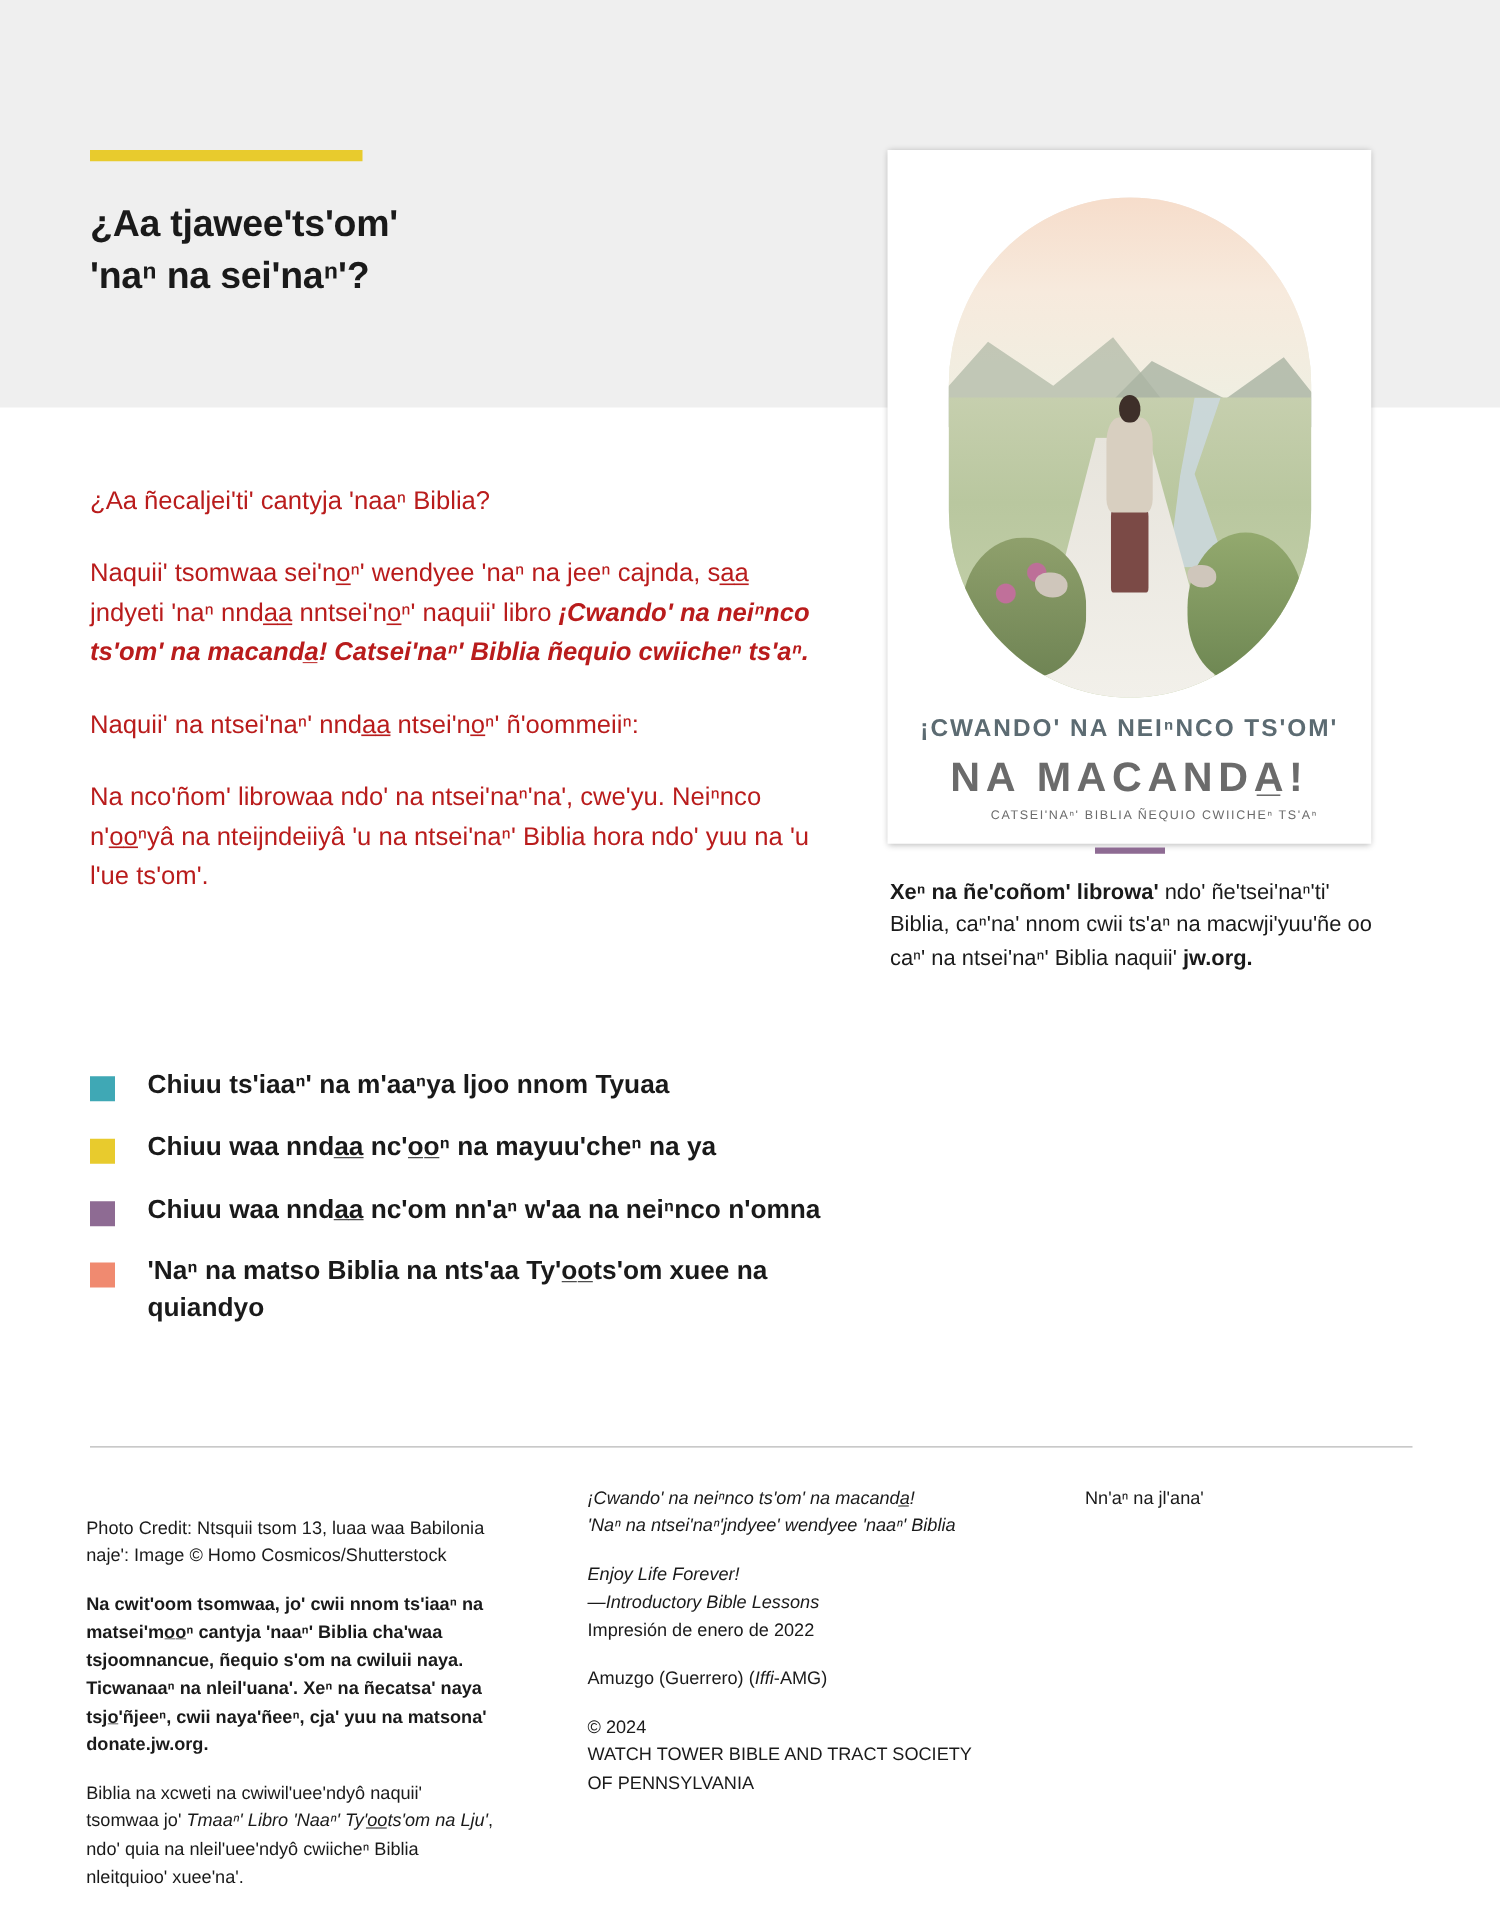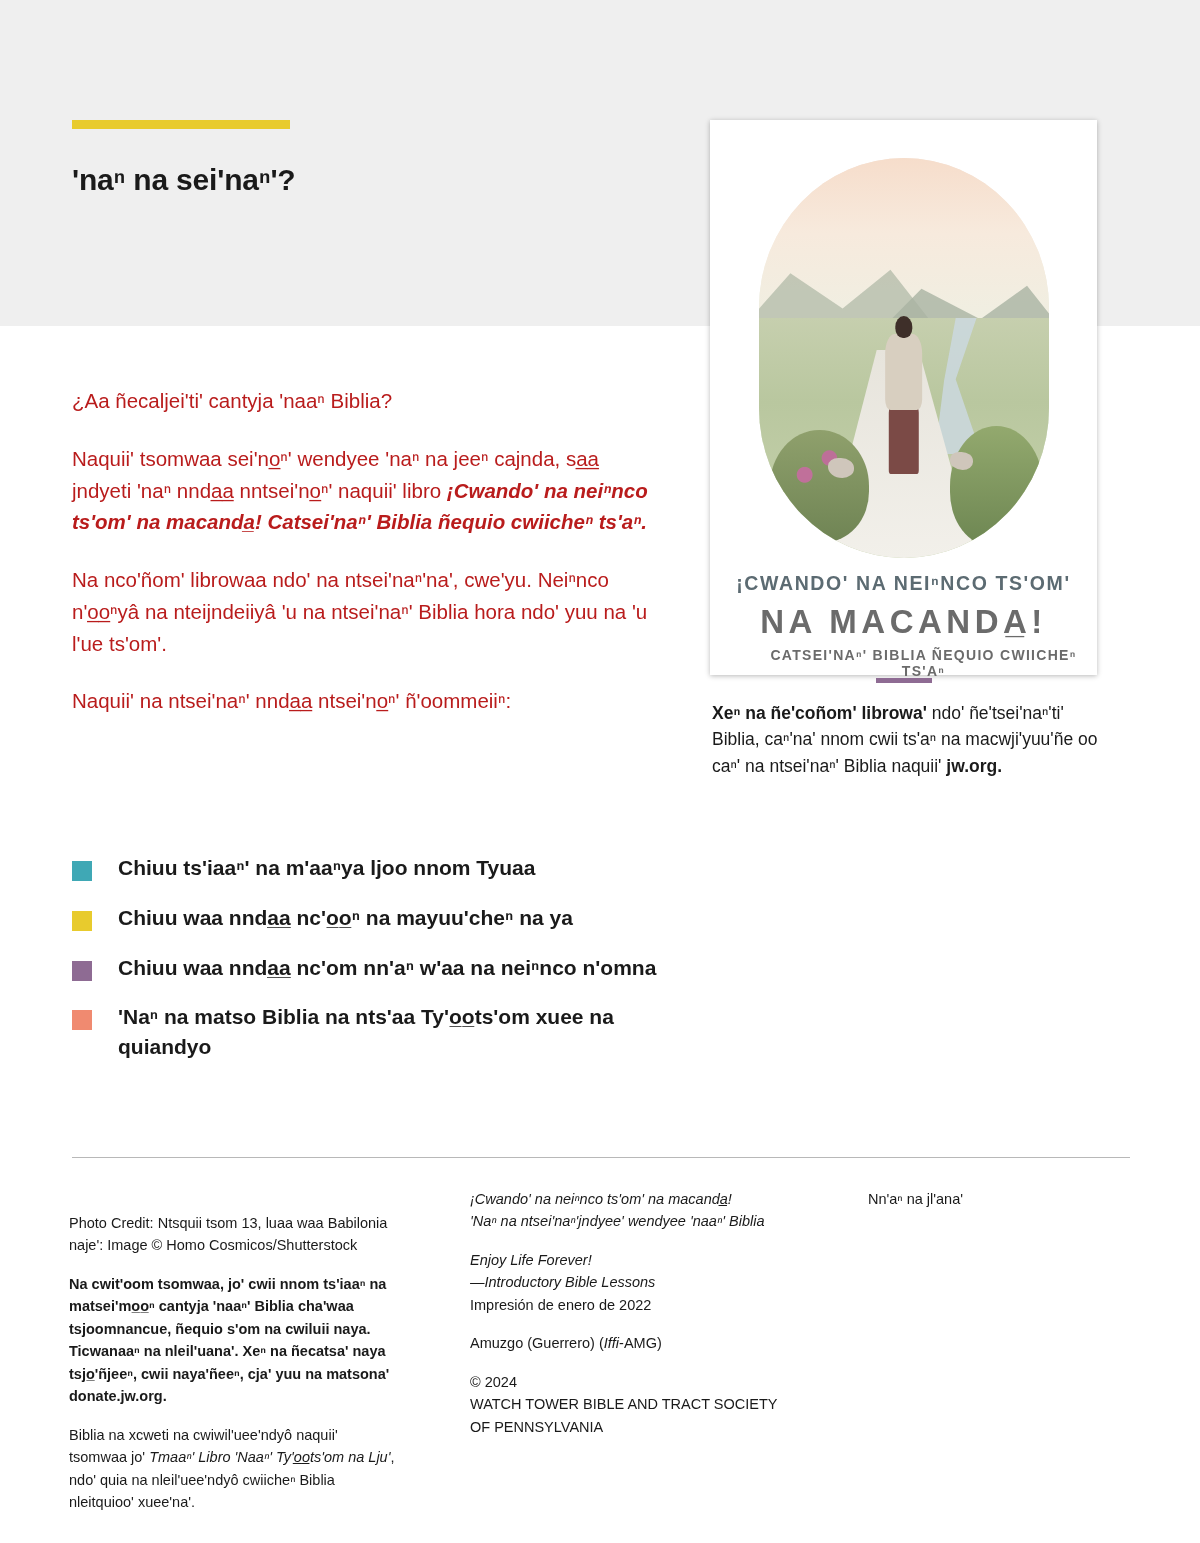--- a/index.html
+++ b/index.html
@@ -235,22 +235,22 @@
     top: 558px;
     width: 56px;
     height: 5px;
     background: #8e6b93;
   }
   .cover-sub {
     position: absolute;
     left: 0; right: 0;
     top: 527px;
     text-align: center;
-    font-size: 14px;
-    font-weight: bold;
+    font-size: 10px;
+    font-weight: normal;
     letter-spacing: 1.3px;
     color: #6b6b6b;
     padding-left: 40px;
   }
 
   .cover-caption {
     position: absolute;
     left: 712px;
     top: 700px;
     width: 390px;
@@ -282,28 +282,29 @@
   .fcol3 { left: 868px; width: 260px; }
   .footer .b { font-weight: bold; }
   .footer .i { font-style: italic; }
 </style>
 </head>
 <body>
 
 <div class="header-band"></div>
 <div class="yellow-rule"></div>
 <div class="title">
+  <div>¿Aa tjawee'ts'om'</div>
   <div>'naⁿ na sei'naⁿ'?</div>
 </div>
 
 <div class="body-col">
   <p>¿Aa ñecaljei'ti' cantyja 'naaⁿ Biblia?</p>
   <p><span>Naquii' tsomwaa sei'no̲ⁿ' wendyee 'naⁿ na jeeⁿ cajnda, sa̲a̲ jndyeti 'naⁿ nnda̲a̲ nntsei'no̲ⁿ' naquii' libro </span><span class="bold-italic">¡Cwando' na neiⁿnco ts'om' na macanda̲! Catsei'naⁿ' Biblia ñequio cwiicheⁿ ts'aⁿ.</span></p>
+  <p>Naquii' na ntsei'naⁿ' nnda̲a̲ ntsei'no̲ⁿ' ñ'oommeiiⁿ:</p>
   <p>Na nco'ñom' librowaa ndo' na ntsei'naⁿ'na', cwe'yu. Neiⁿnco n'o̲o̲ⁿyâ na nteijndeiiyâ 'u na ntsei'naⁿ' Biblia hora ndo' yuu na 'u l'ue ts'om'.</p>
-  <p>Naquii' na ntsei'naⁿ' nnda̲a̲ ntsei'no̲ⁿ' ñ'oommeiiⁿ:</p>
 </div>
 
 <div class="bullets">
   <div class="bullet-row">
     <span class="bullet-square" style="background:#3fa8b5"></span>
     <span class="bullet-text">Chiuu ts'iaaⁿ' na m'aaⁿya ljoo nnom Tyuaa</span>
   </div>
   <div class="bullet-row">
     <span class="bullet-square" style="background:#e8cb2d"></span>
     <span class="bullet-text">Chiuu waa nnda̲a̲ nc'o̲o̲ⁿ na mayuu'cheⁿ na ya</span>

